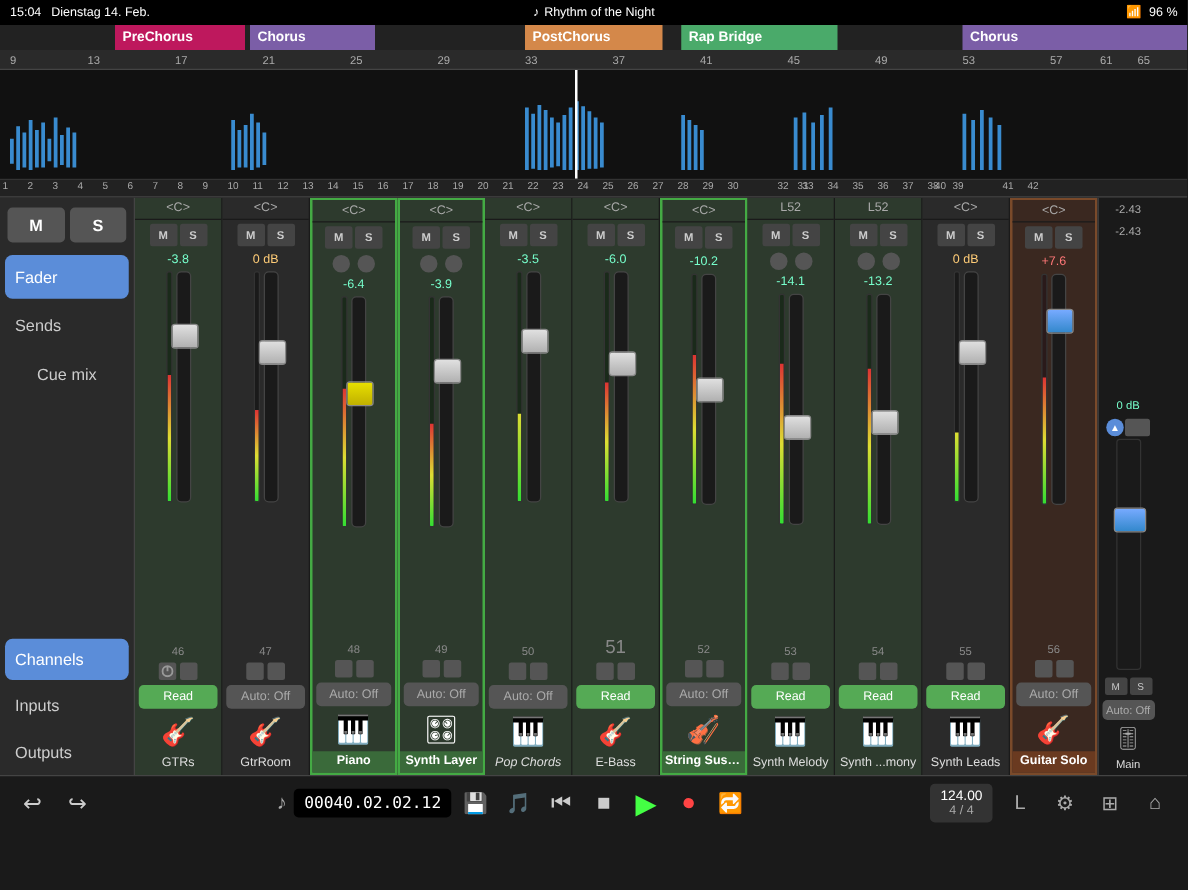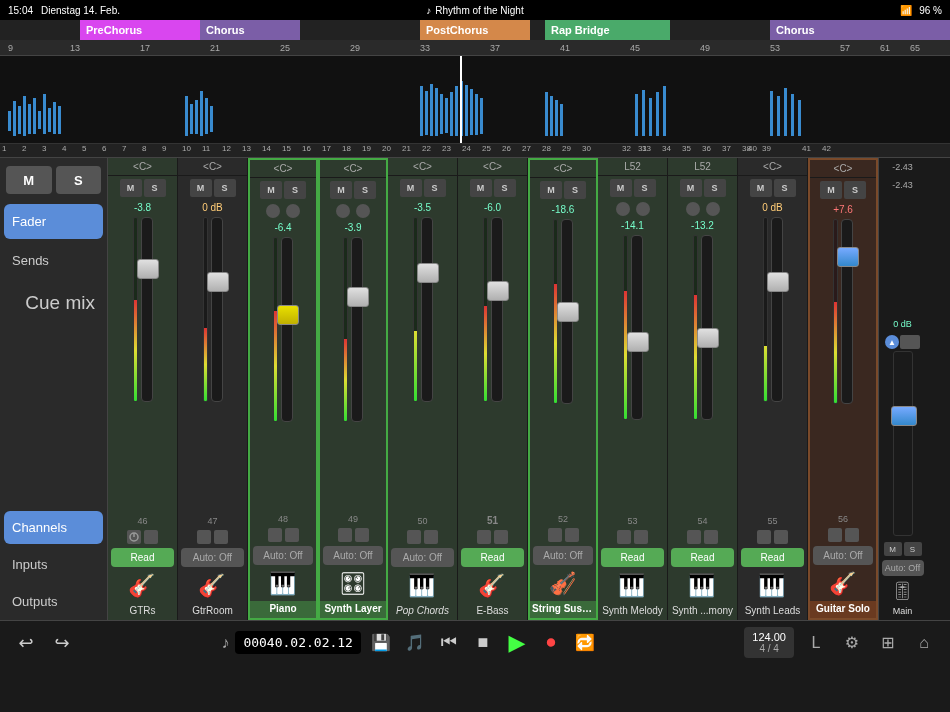--- a/index.html
+++ b/index.html
@@ -169,21 +169,21 @@
     <span>♪</span>
     <span>Rhythm of the Night</span>
   </div>
   <div class="right">
     <span>📶</span>
     <span>96 %</span>
   </div>
 </div>
 
 <div id="sections-bar" style="height:20px; background:#222; position:relative;">
-  <div class="section-block" style="position:absolute; left:80px; width:120px; background:#d946ef; color:#fff; font-size:11px; height:100%; display:flex; align-items:center; padding:0 6px;">PreChorus</div>
+  <div class="section-block" style="position:absolute; left:92px; width:104px; background:#be185d; color:#fff; font-size:11px; height:100%; display:flex; align-items:center; padding:0 6px;">PreChorus</div>
   <div class="section-block" style="position:absolute; left:200px; width:100px; background:#7b5ea7; color:#fff; font-size:11px; height:100%; display:flex; align-items:center; padding:0 6px;">Chorus</div>
   <div class="section-block" style="position:absolute; left:420px; width:110px; background:#d4884a; color:#fff; font-size:11px; height:100%; display:flex; align-items:center; padding:0 6px;">PostChorus</div>
   <div class="section-block" style="position:absolute; left:545px; width:125px; background:#4aaa6a; color:#fff; font-size:11px; height:100%; display:flex; align-items:center; padding:0 6px;">Rap Bridge</div>
   <div class="section-block" style="position:absolute; left:770px; width:180px; background:#7b5ea7; color:#fff; font-size:11px; height:100%; display:flex; align-items:center; padding:0 6px;">Chorus</div>
 </div>
 
 <div id="timeline-ruler" style="height:16px; background:#2a2a2a; position:relative; border-bottom:1px solid #444; overflow:hidden;">
   <span style="position:absolute; left:8px; font-size:9px; color:#aaa;">9</span>
   <span style="position:absolute; left:70px; font-size:9px; color:#aaa;">13</span>
   <span style="position:absolute; left:140px; font-size:9px; color:#aaa;">17</span>
@@ -308,21 +308,21 @@
 
 <div id="mixer-area" style="display:flex; height:462px; overflow:hidden; background:#1a1a1a;">
 
   <div id="left-panel" style="width:108px; background:#2a2a2a; border-right:1px solid #444; flex-shrink:0; display:flex; flex-direction:column;">
     <div style="display:flex; padding:8px 6px; gap:4px;">
       <button class="ms-btn m" style="flex:1; height:28px; border:none; border-radius:4px; font-size:13px; font-weight:bold; cursor:pointer; background:#555; color:#fff;">M</button>
       <button class="ms-btn s" style="flex:1; height:28px; border:none; border-radius:4px; font-size:13px; font-weight:bold; cursor:pointer; background:#555; color:#fff;">S</button>
     </div>
     <button class="nav-btn active" style="width:calc(100% - 8px); margin:2px 4px; padding:10px 8px; background:#5b8dd9; border:none; color:#fff; font-size:13px; border-radius:6px; cursor:pointer; text-align:left;">Fader</button>
     <button class="nav-btn" style="width:calc(100% - 8px); margin:2px 4px; padding:10px 8px; background:transparent; border:none; color:#ccc; font-size:13px; border-radius:6px; cursor:pointer; text-align:left;">Sends</button>
-    <button class="nav-btn" style="width:calc(100% - 8px); margin:2px 4px; padding:10px 8px; background:transparent; border:none; color:#ccc; font-size:19px; border-radius:6px; cursor:pointer; text-align:right;">Cue mix</button>
+    <button class="nav-btn" style="width:calc(100% - 8px); margin:2px 4px; padding:10px 8px; background:transparent; border:none; color:#ccc; font-size:13px; border-radius:6px; cursor:pointer; text-align:center;">Cue mix</button>
     <div style="flex:1;"></div>
     <button class="channels-btn" style="width:calc(100% - 8px); margin:2px 4px; padding:9px 8px; background:#5b8dd9; border:none; color:#fff; font-size:13px; border-radius:6px; cursor:pointer; text-align:left;">Channels</button>
     <button class="sub-nav-btn" style="width:calc(100% - 8px); margin:2px 4px; padding:9px 8px; background:transparent; border:none; color:#ccc; font-size:13px; border-radius:6px; cursor:pointer; text-align:left;">Inputs</button>
     <button class="sub-nav-btn" style="width:calc(100% - 8px); margin:2px 4px; padding:9px 8px; background:transparent; border:none; color:#ccc; font-size:13px; border-radius:6px; cursor:pointer; text-align:left;">Outputs</button>
   </div>
 
   <div id="channels-scroll" style="flex:1; display:flex; overflow-x:auto; overflow-y:hidden;">
 
     <div style="width:70px; flex-shrink:0; background:#2d3a2d; border-right:1px solid #1a1a1a; display:flex; flex-direction:column; align-items:center;">
       <div style="width:100%; text-align:center; font-size:10px; color:#aaa; padding:3px 0; border-bottom:1px solid #1a1a1a;">&lt;C&gt;</div>
@@ -483,37 +483,37 @@
       <div style="flex:1; width:100%; display:flex; justify-content:center; align-items:flex-start; padding:2px; position:relative; min-height:190px;">
         <div style="display:flex; gap:3px; height:185px; align-items:flex-end; padding:0 2px; width:100%; justify-content:center;">
           <div style="width:5px; background:#1a2a1a; border:1px solid #333; border-radius:2px; height:185px; position:relative; overflow:hidden;">
             <div style="position:absolute; bottom:0; width:100%; height:52%; background:linear-gradient(to top, #3d3, #dd3, #d33);"></div>
           </div>
           <div style="width:12px; background:#1a1a1a; border:1px solid #444; border-radius:4px; height:185px; position:relative;">
             <div style="position:absolute; top:calc(40% - 10px); left:-5px; width:22px; height:20px; background:linear-gradient(180deg, #e0e0e0, #b0b0b0); border-radius:3px; border:1px solid #888; cursor:grab;"></div>
           </div>
         </div>
       </div>
-      <div style="font-size:10px; color:#888; padding:2px 0;font-weight:bold;">51</div>
+      <div style="font-size:15px; color:#888; padding:2px 0;">51</div>
       <div style="display:flex; gap:3px; padding:2px;">
         <div style="width:14px; height:14px; background:#555; border-radius:2px;"></div>
         <div style="width:14px; height:14px; background:#555; border-radius:2px;"></div>
       </div>
       <button style="width:calc(100% - 6px); margin:2px 3px; padding:4px 2px; background:#5a5; border:none; color:#fff; font-size:10px; border-radius:4px; cursor:pointer;">Read</button>
       <div style="font-size:22px; padding:4px 0;">🎸</div>
       <div style="font-size:10px; color:#ddd; text-align:center; padding:2px 2px 4px; white-space:nowrap; overflow:hidden; text-overflow:ellipsis; width:100%;">E-Bass</div>
     </div>
 
     <div style="width:70px; flex-shrink:0; background:#2d3a2d; border-right:1px solid #1a1a1a; display:flex; flex-direction:column; align-items:center; border:2px solid #4a4;">
       <div style="width:100%; text-align:center; font-size:10px; color:#aaa; padding:3px 0; border-bottom:1px solid #1a1a1a;">&lt;C&gt;</div>
       <div style="display:flex; width:100%; justify-content:center; gap:2px; padding:3px 4px;">
         <button style="flex:1; height:18px; background:#444; border:none; color:#ccc; font-size:9px; font-weight:bold; cursor:pointer; border-radius:2px; max-width:22px;">M</button>
         <button style="flex:1; height:18px; background:#444; border:none; color:#ccc; font-size:9px; font-weight:bold; cursor:pointer; border-radius:2px; max-width:22px;">S</button>
       </div>
-      <div style="font-size:10px; color:#7fc; margin:2px 0;">-18.6</div>
+      <div style="font-size:10px; color:#7fc; margin:2px 0;">-10.2</div>
       <div style="flex:1; width:100%; display:flex; justify-content:center; align-items:flex-start; padding:2px; position:relative; min-height:190px;">
         <div style="display:flex; gap:3px; height:185px; align-items:flex-end; padding:0 2px; width:100%; justify-content:center;">
           <div style="width:5px; background:#1a2a1a; border:1px solid #333; border-radius:2px; height:185px; position:relative; overflow:hidden;">
             <div style="position:absolute; bottom:0; width:100%; height:65%; background:linear-gradient(to top, #3d3, #dd3, #d33);"></div>
           </div>
           <div style="width:12px; background:#1a1a1a; border:1px solid #444; border-radius:4px; height:185px; position:relative;">
             <div style="position:absolute; top:calc(50% - 10px); left:-5px; width:22px; height:20px; background:linear-gradient(180deg, #e0e0e0, #b0b0b0); border-radius:3px; border:1px solid #888; cursor:grab;"></div>
           </div>
         </div>
       </div>

